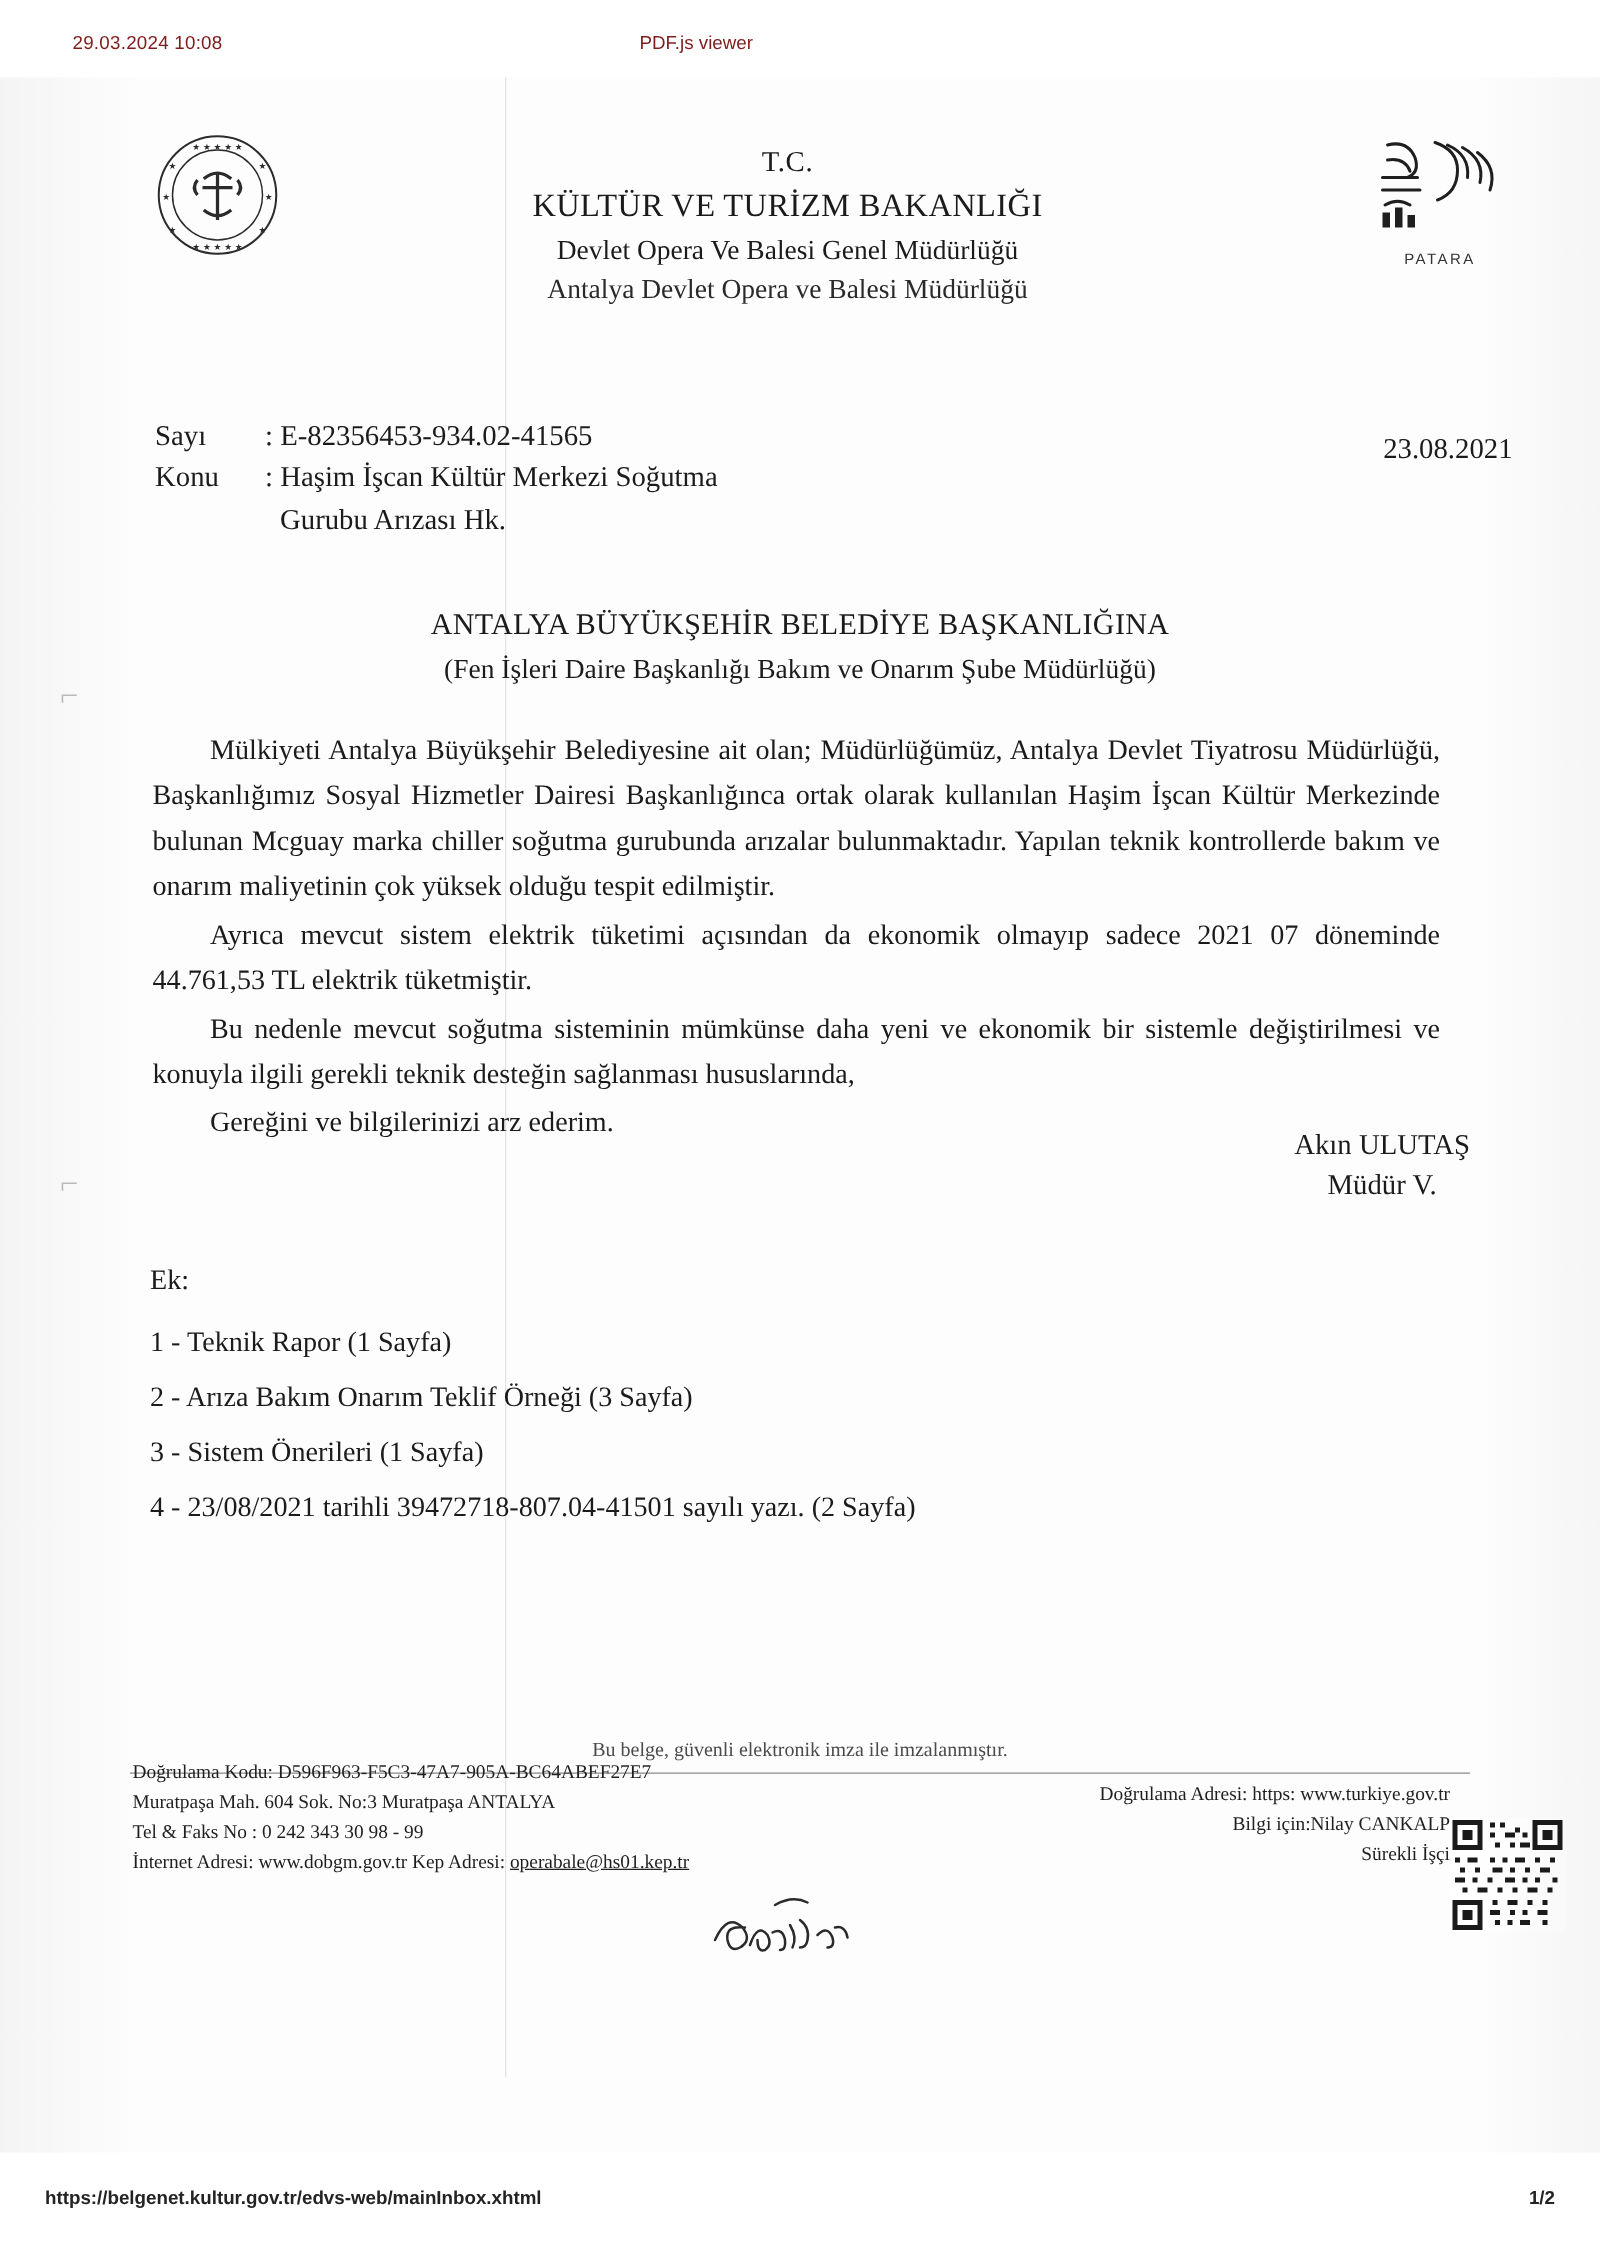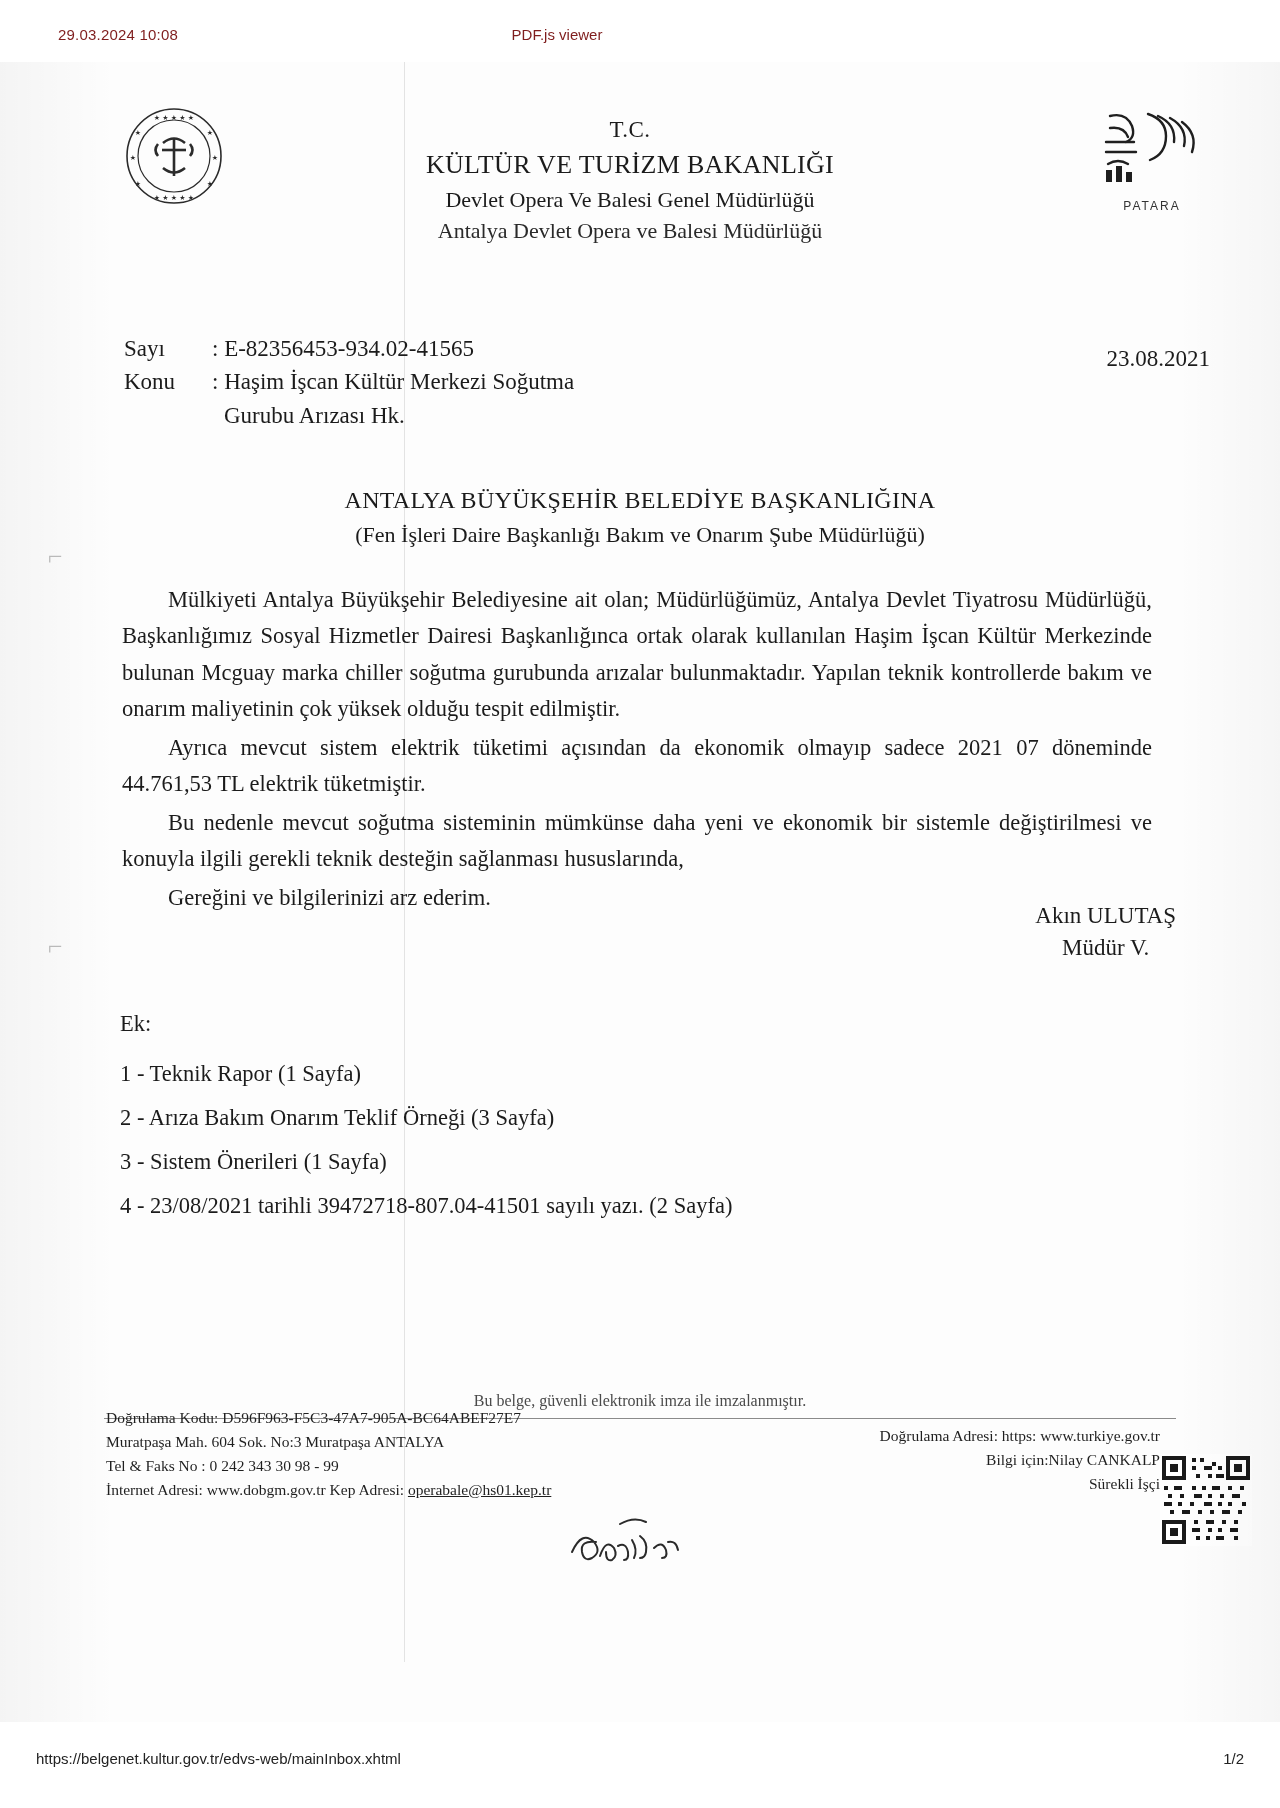--- a/index.html
+++ b/index.html
@@ -42,20 +42,21 @@
   }
   .print-footer {
     position: absolute;
     bottom: 36px;
     left: 0;
     width: 1280px;
     height: 22px;
     font-family: "Liberation Sans", sans-serif;
     font-size: 15px;
     color: #232323;
+    font-weight: bold;
   }
   .print-footer .pf-url {
     position: absolute;
     left: 36px;
     top: 0;
   }
   .print-footer .pf-page {
     position: absolute;
     right: 36px;
     top: 0;

